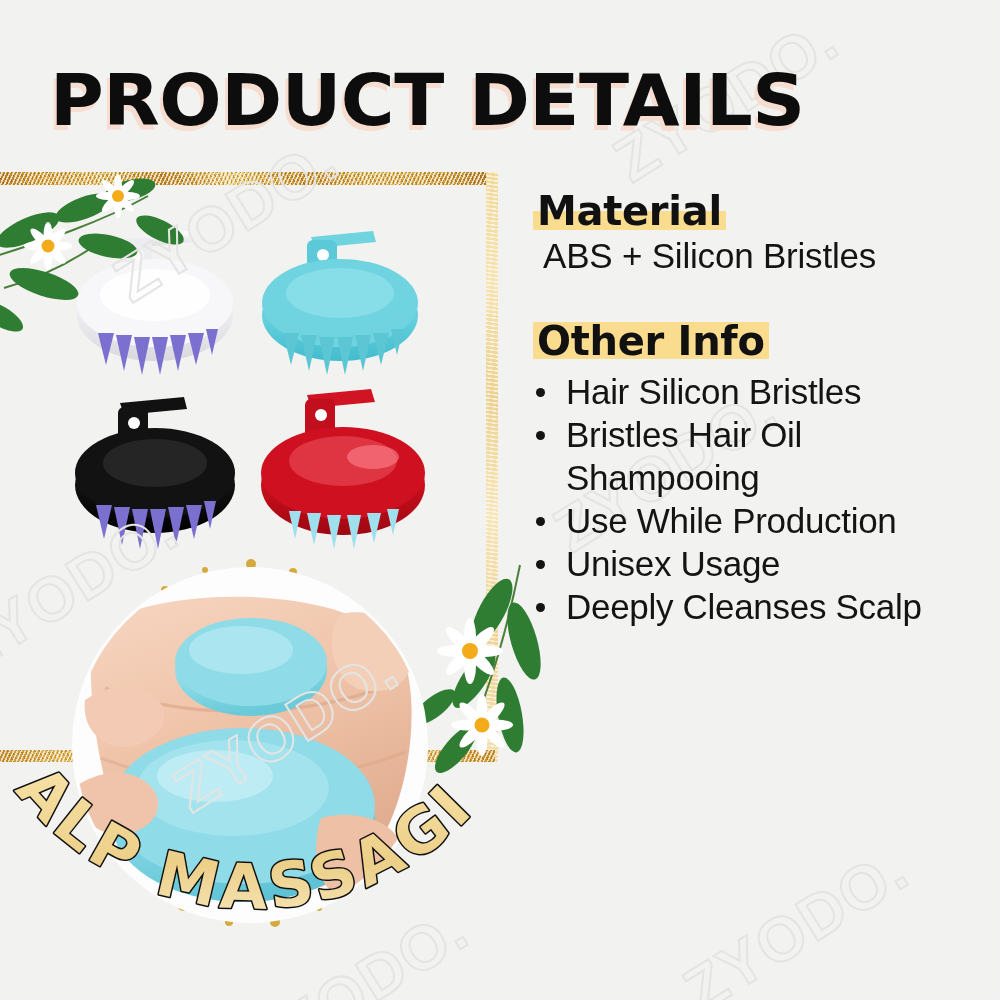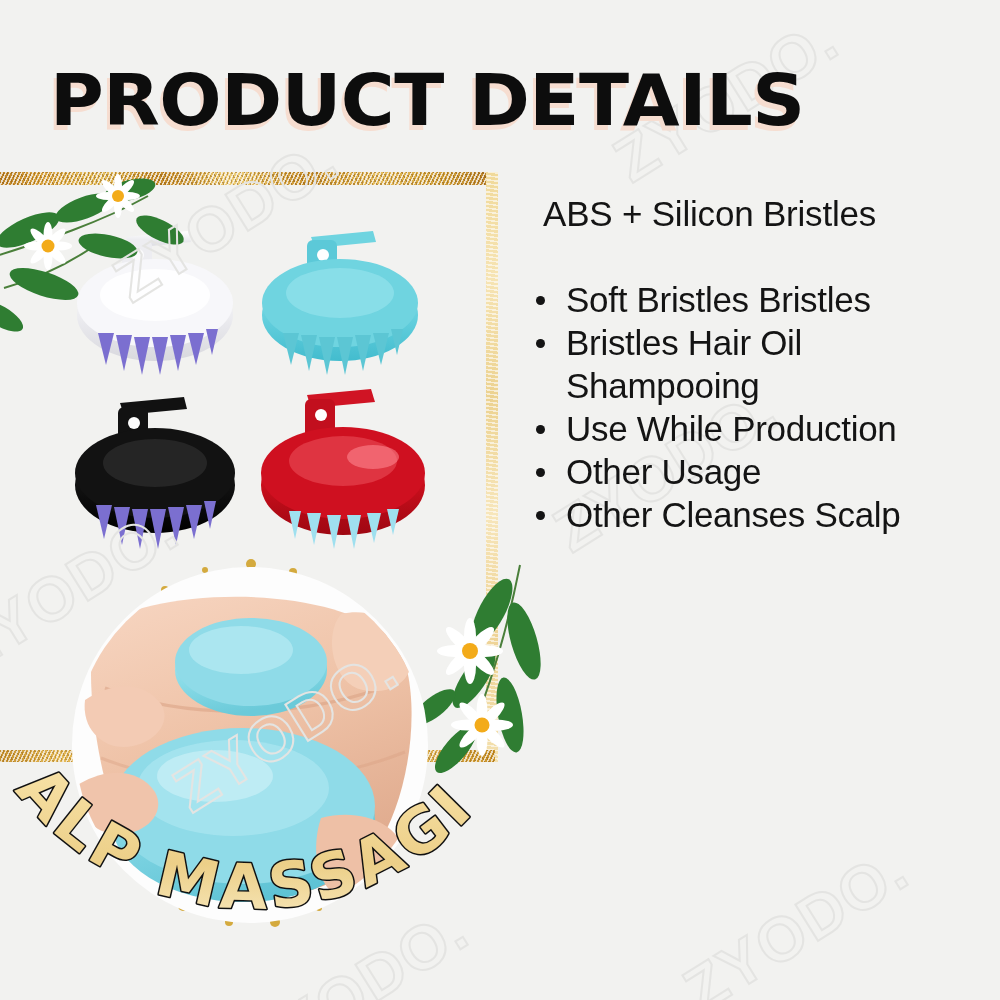--- a/index.html
+++ b/index.html
@@ -429,28 +429,36 @@
     <text font-family="'DejaVu Sans','Liberation Sans',sans-serif" font-size="62" font-weight="900" letter-spacing="5" fill="url(#goldtext)" stroke="#111111" stroke-width="3" paint-order="stroke" stroke-linejoin="round">
       <textPath href="#arcpath" startOffset="50%" text-anchor="middle">
         <tspan>SCALP MASSAGING</tspan>
       </textPath>
     </text>
   </svg>
 
   <div class="rcol">
 
     <div>
+      <div class="sec-head">
+        <span class="hl-band hl-low"></span>
+        <span>Material</span>
+      </div>
       <div class="mat-value">ABS + Silicon Bristles</div>
     </div>
 
     <div class="other-wrap">
+      <div class="sec-head">
+        <span class="hl-band hl-full"></span>
+        <span>Other Info</span>
+      </div>
       <ul class="blist">
-        <li><span>Soft Bristles Bristles</span></li>
+        <li><span>Hair Silicon Bristles</span></li>
         <li><span>Bristles Hair Oil</span></li>
         <li class="cont"><span>Shampooing</span></li>
         <li><span>Use While Production</span></li>
-        <li><span>Other Usage</span></li>
-        <li><span>Other Cleanses Scalp</span></li>
+        <li><span>Unisex Usage</span></li>
+        <li><span>Deeply Cleanses Scalp</span></li>
       </ul>
     </div>
   </div>
 
 </div>
 
 </body></html>

